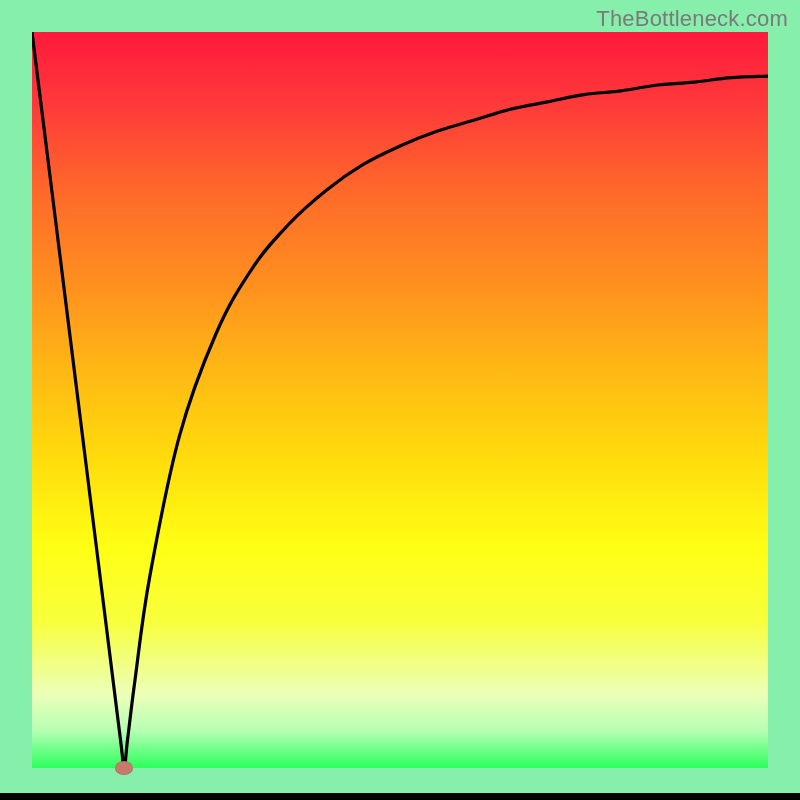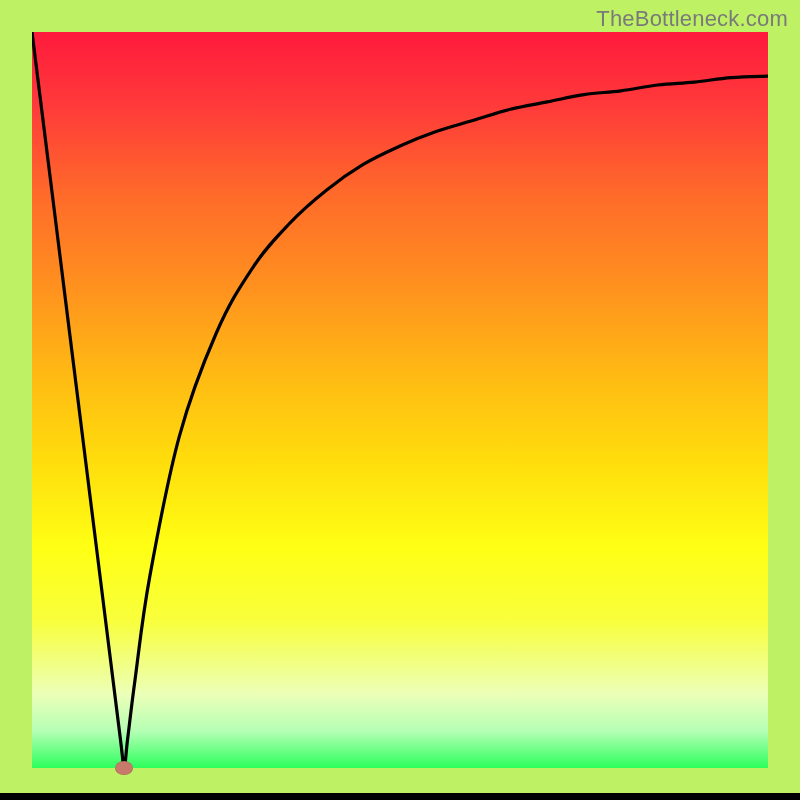--- a/index.html
+++ b/index.html
@@ -8,21 +8,21 @@
     width: 800px;
     height: 800px;
     overflow: hidden;
     background: #000;
     font-family: Arial, Helvetica, sans-serif;
   }
   .frame {
     position: relative;
     width: 800px;
     height: 793px;
-    background: #bef264;
+    background: #86efac;
   }
   .plot-area {
     position: absolute;
     left: 32px;
     top: 32px;
     width: 736px;
     height: 736px;
     background: linear-gradient(to bottom,
       #ff1a3c 0%,
       #ff3a3a 10%,

